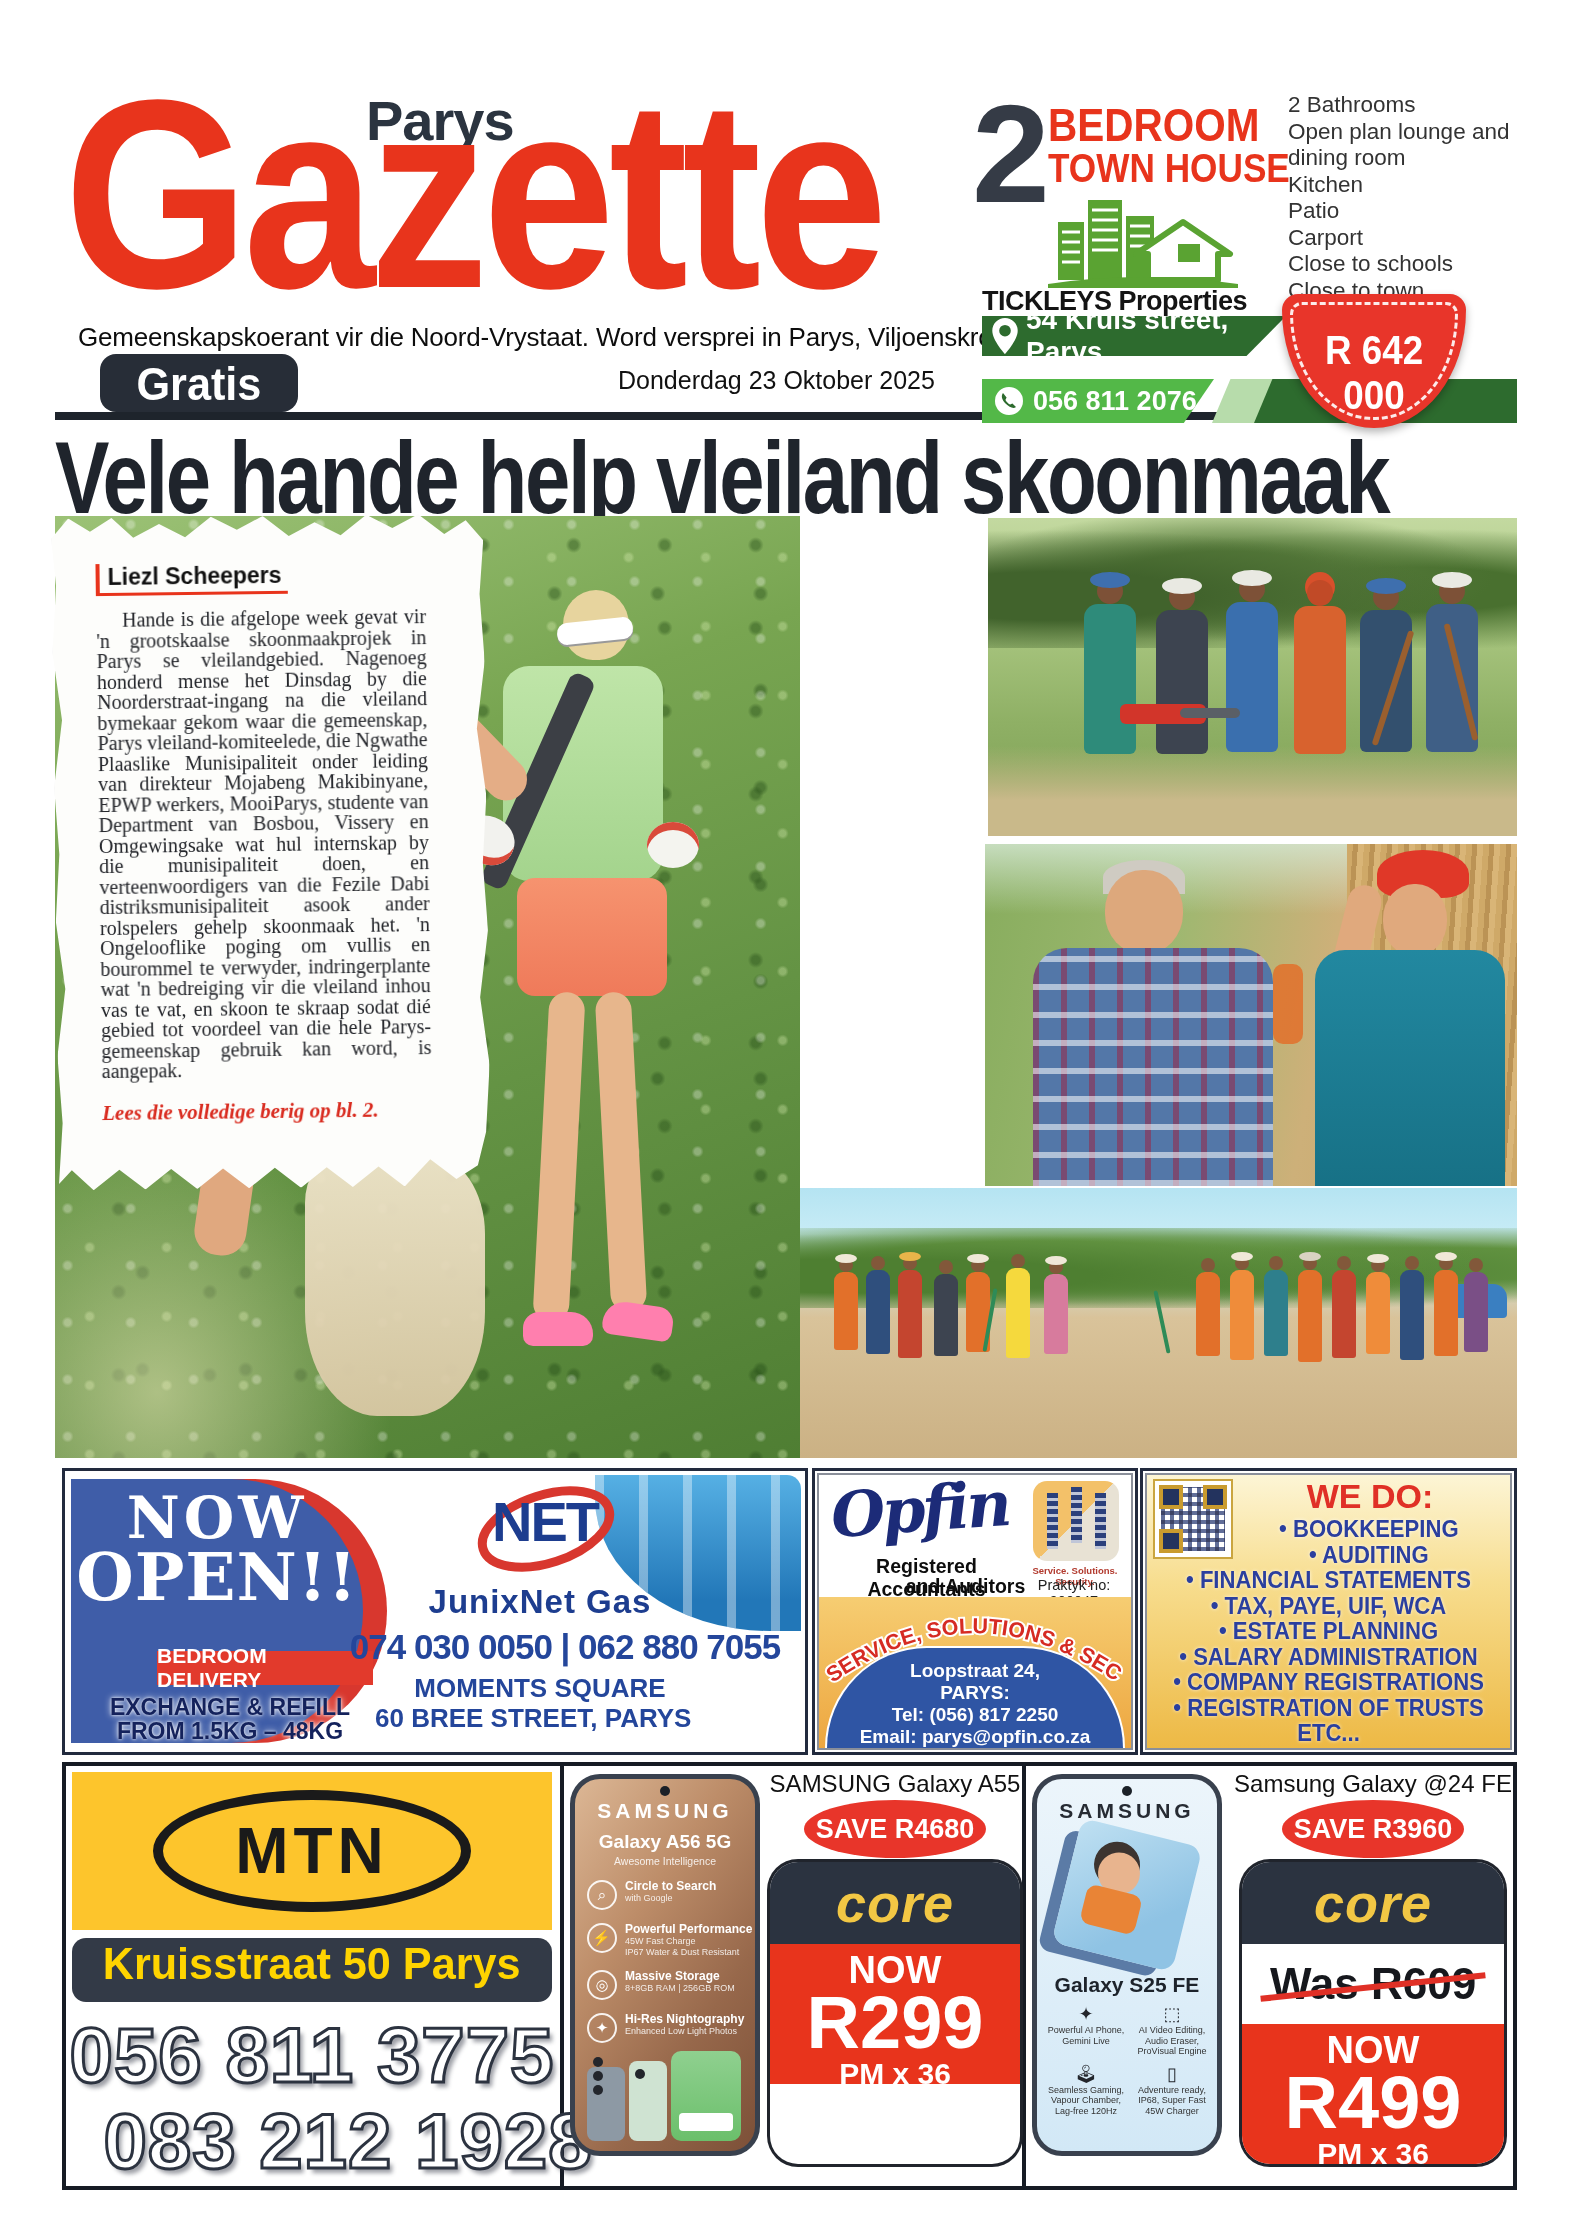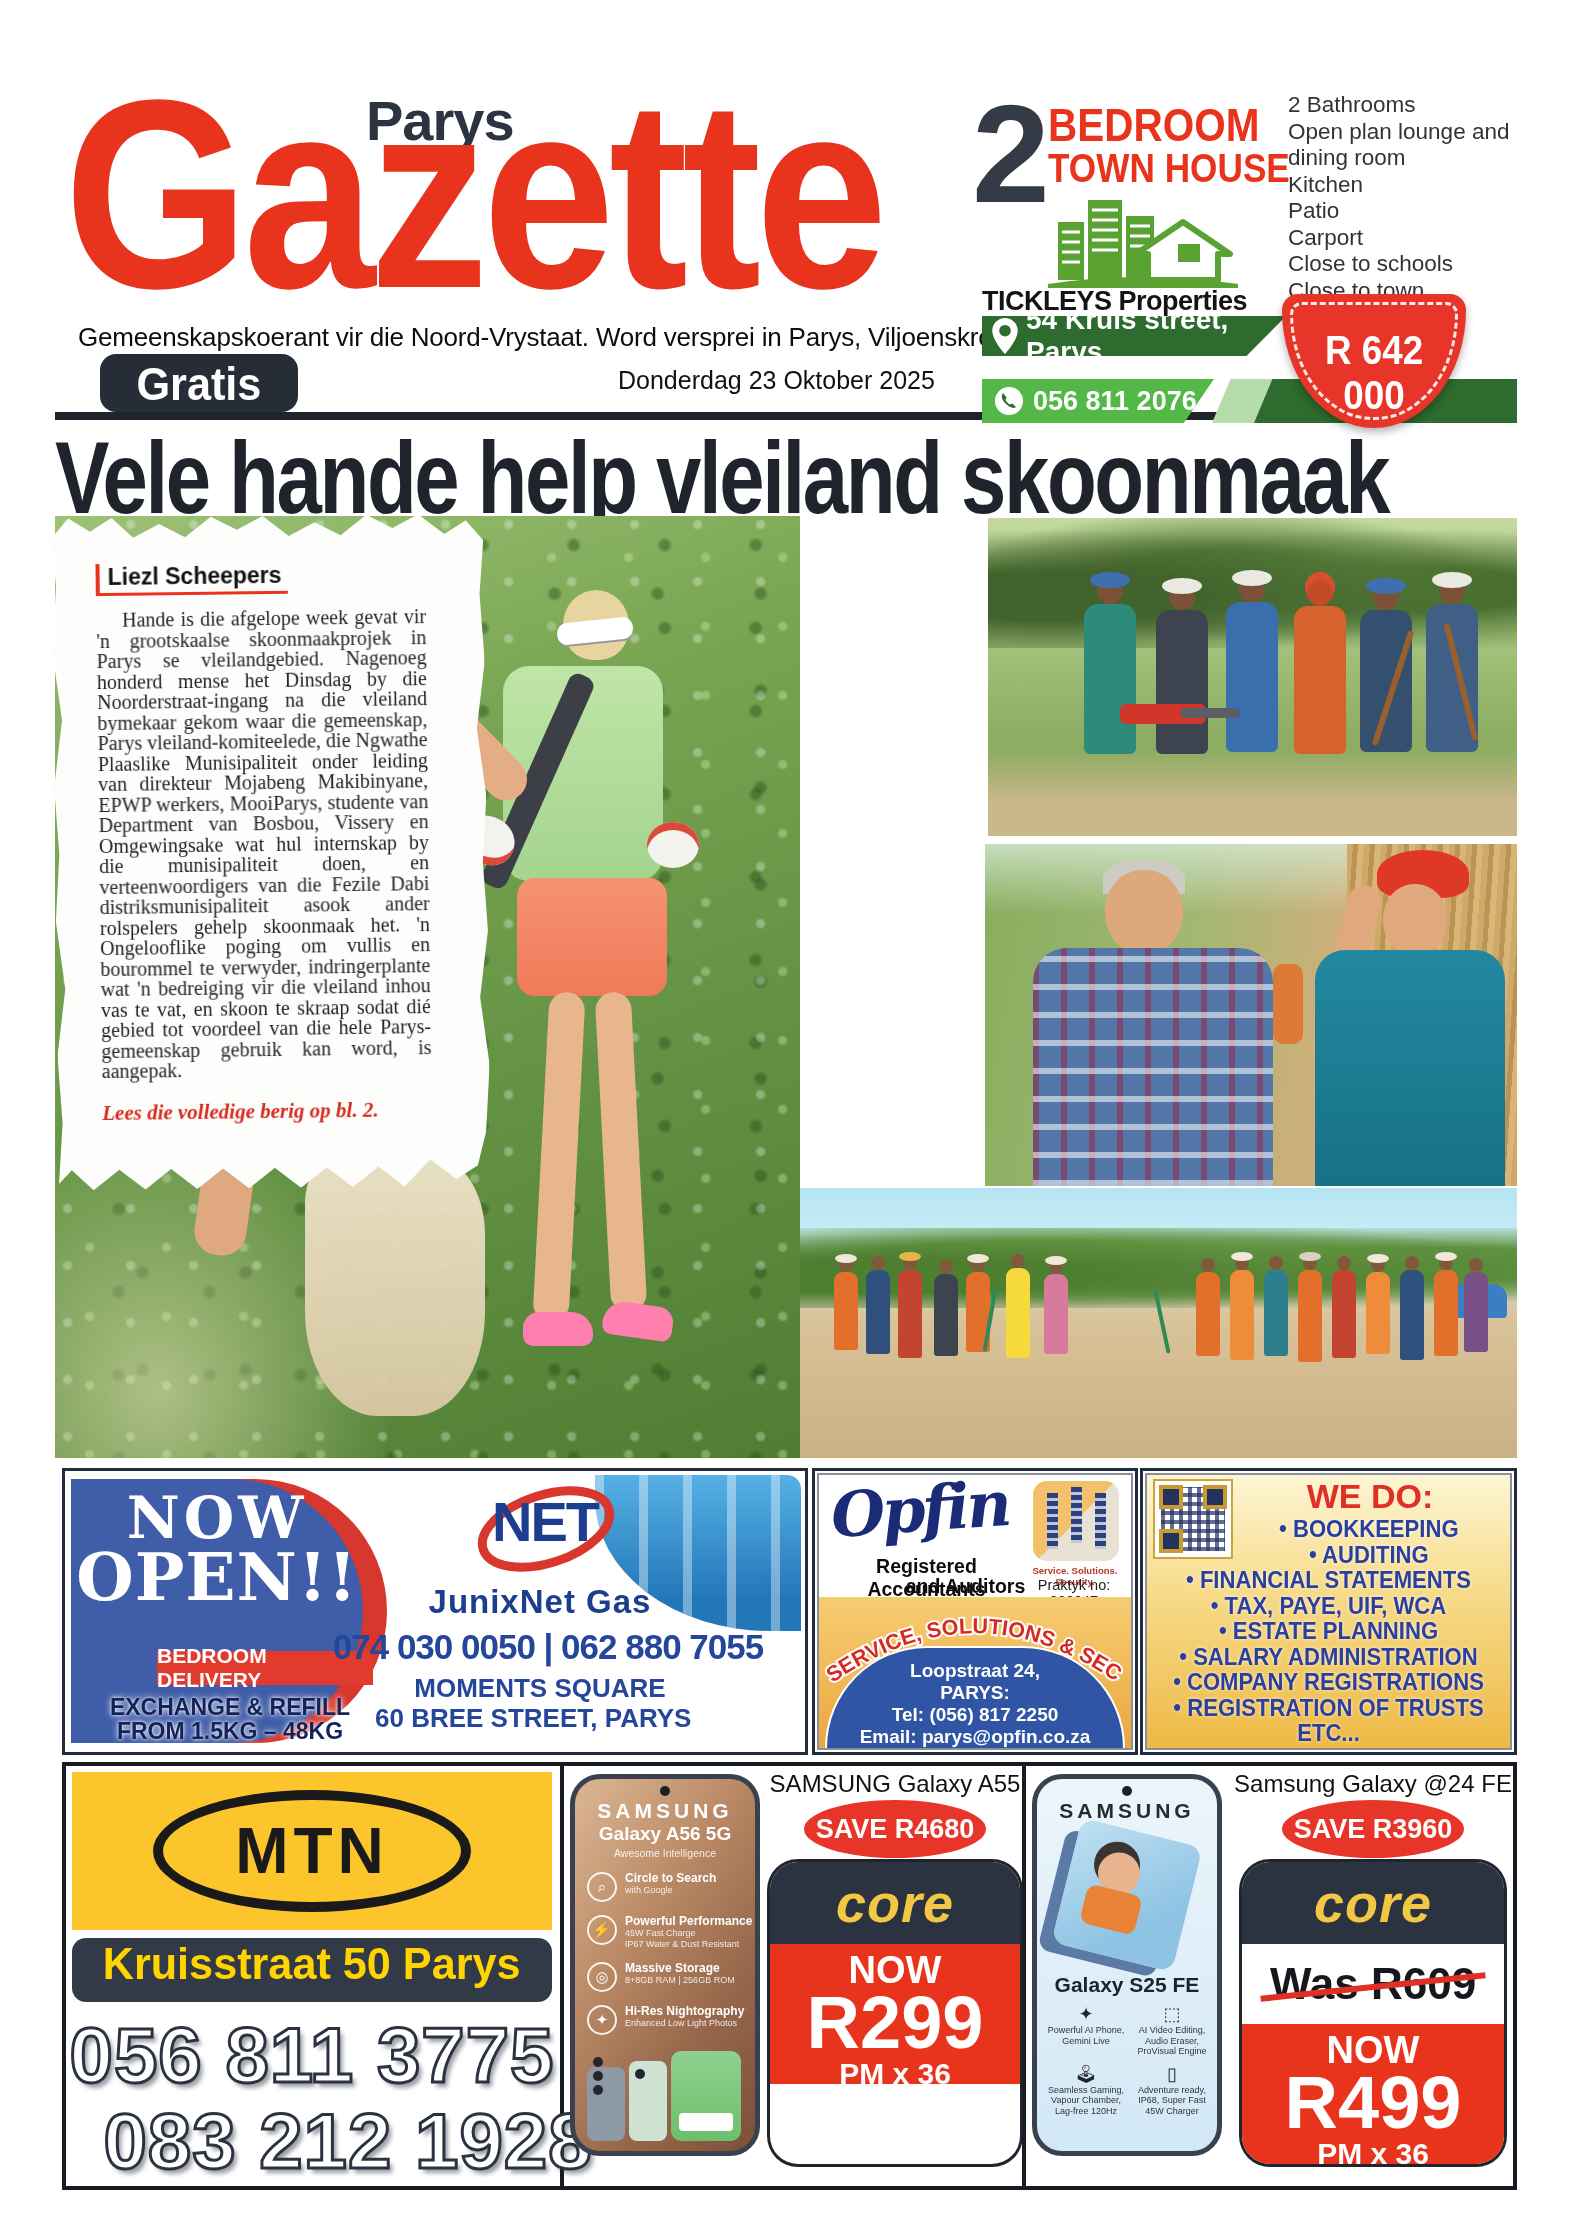--- a/index.html
+++ b/index.html
@@ -158,21 +158,21 @@
   .gas-exch{position:absolute;left:18px;top:224px;width:294px;text-align:center;color:#14225c;
       font-weight:900;font-size:23px;line-height:24px;text-shadow:0 0 7px rgba(255,255,255,.95),0 0 3px rgba(255,255,255,.9);}
   .gas-cyl{position:absolute;right:4px;top:4px;width:206px;height:156px;border-radius:0 14px 0 85%;
       background:linear-gradient(#56b0e4,#2277b8 80%);}
   .gas-cyl::after{content:"";position:absolute;inset:0;border-radius:inherit;
       background:repeating-linear-gradient(90deg,rgba(255,255,255,.38) 0 9px,rgba(255,255,255,0) 9px 44px);}
   .gas-net{position:absolute;left:420px;top:18px;width:120px;height:86px;text-align:center;}
   .gas-net b{position:relative;z-index:2;font-size:56px;font-weight:900;color:#1d3d8f;letter-spacing:-2px;}
   .gas-net svg{position:absolute;left:-12px;top:-4px;z-index:1;}
   .gas-junix{position:absolute;left:330px;top:112px;width:290px;text-align:center;font-size:33px;font-weight:800;color:#1d3d8f;letter-spacing:1px;}
-  .gas-phones{position:absolute;left:265px;top:156px;width:436px;text-align:center;font-size:35px;font-weight:900;color:#24469b;letter-spacing:-1px;}
+  .gas-phones{position:absolute;left:282px;top:156px;width:436px;text-align:center;font-size:35px;font-weight:900;color:#24469b;letter-spacing:-1px;}
   .gas-sq{position:absolute;left:330px;top:202px;width:290px;text-align:center;font-size:26px;font-weight:800;color:#24469b;}
   .gas-st{position:absolute;left:310px;top:232px;width:330px;text-align:left;font-size:26px;font-weight:700;color:#24469b;}
 
   .ad-opfin{left:812px;width:326px;box-shadow:inset 0 0 0 2px #fff,inset 0 0 0 4px #8a8f9a;}
   .op-logo{position:absolute;left:16px;top:2px;font-family:"DejaVu Serif",serif;font-style:italic;
       font-weight:bold;font-size:62px;color:#1c2b78;letter-spacing:-3px;transform:rotate(-4deg);}
   .op-sub{position:absolute;left:4px;width:215px;text-align:center;font-size:19.5px;font-weight:800;color:#0d0d0d;}
   .op-pill{position:absolute;right:16px;top:10px;width:86px;height:80px;border-radius:14px;overflow:hidden;
       background:linear-gradient(135deg,#f3c169 0 50%,#e8e2d4 50% 100%);}
   .op-pill i{position:absolute;top:12px;width:11px;height:56px;background:#2b407c;
@@ -209,21 +209,21 @@
   .mtn-bar{position:absolute;left:6px;top:172px;width:480px;height:64px;background:#333a47;border-radius:14px;
       display:flex;justify-content:center;}
   .mtn-bar span{color:#ffd400;font-size:45px;font-weight:900;transform:scaleX(.96);white-space:nowrap;}
   .mtn-num{position:absolute;left:0;width:492px;text-align:center;font-size:78px;font-weight:900;color:#fff;
       -webkit-text-stroke:3px #2c3340;letter-spacing:1px;text-shadow:4px 5px 4px rgba(40,45,60,.45);white-space:nowrap;}
 
   .phone{position:absolute;width:190px;height:382px;border:5px solid #39414e;border-radius:30px;box-sizing:border-box;overflow:hidden;}
   .phone .cam{position:absolute;left:50%;top:7px;width:10px;height:10px;margin-left:-5px;border-radius:50%;background:#1b2027;}
   .phA56{left:504px;top:8px;background:linear-gradient(125deg,#dcb795 0%,#bd8d69 35%,#97684b 68%,#7c5038 100%);}
   .phA56 .brand{margin-top:20px;text-align:center;color:#fff;font-weight:bold;font-size:21px;letter-spacing:4px;}
-  .phA56 .model{text-align:center;color:#fff;font-weight:800;font-size:19px;}
+  .phA56 .model{margin-top:8px;text-align:center;color:#fff;font-weight:800;font-size:19px;}
   .phA56 .sub{text-align:center;color:rgba(255,255,255,.85);font-size:10.5px;margin-top:2px;}
   .feat{display:flex;align-items:flex-start;gap:8px;margin:13px 0 0 12px;}
   .feat .ic{flex:0 0 auto;width:30px;height:30px;border:2px solid rgba(255,255,255,.9);border-radius:50%;
       display:flex;align-items:center;justify-content:center;color:#fff;font-size:15px;box-sizing:border-box;}
   .feat .tx b{display:block;color:#fff;font-size:12px;line-height:13px;}
   .feat .tx i{display:block;color:rgba(255,255,255,.85);font-style:normal;font-size:9px;line-height:10.5px;}
   .minis{position:absolute;left:12px;bottom:10px;width:160px;height:92px;display:flex;align-items:flex-end;gap:4px;}
   .mini1{width:38px;height:74px;background:#8d99a4;border-radius:8px;}
   .mini2{width:38px;height:80px;background:#cfe3d2;border-radius:8px;}
   .mini3{width:70px;height:90px;background:linear-gradient(#8fd08f,#6bbf6b);border-radius:10px;position:relative;}

